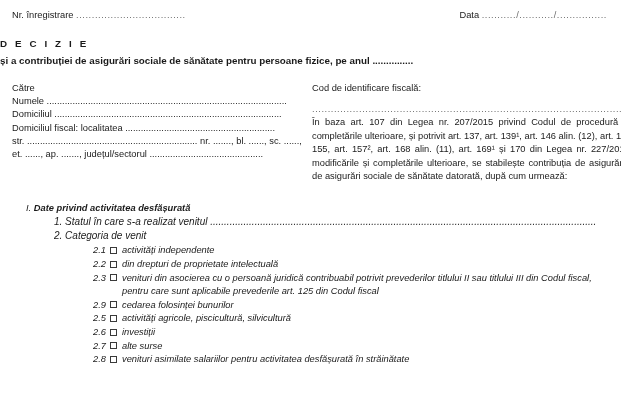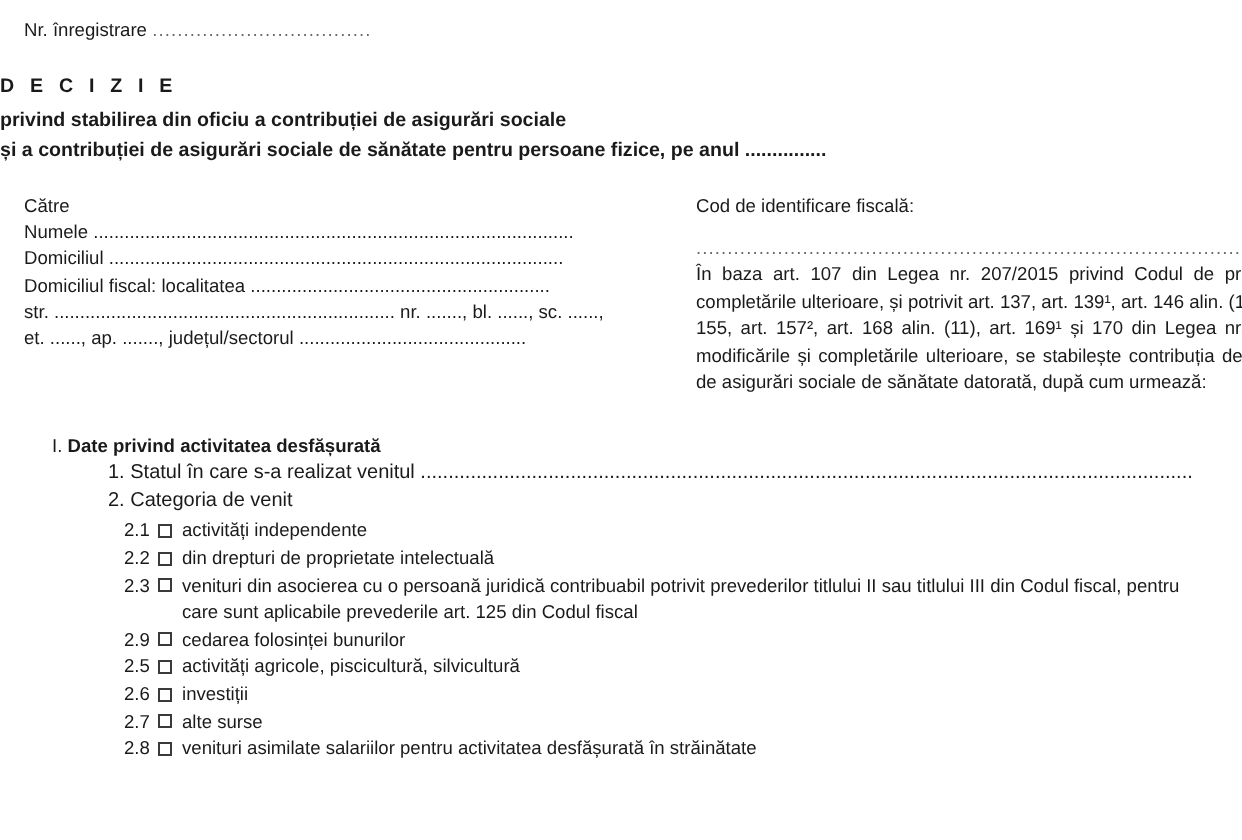--- a/index.html
+++ b/index.html
@@ -60,21 +60,20 @@
     margin-bottom: 2px;
   }
 
   
   .cols {
     display: flex;
     margin-top: 14px;
     padding: 0 12px 0 12px;
     box-sizing: border-box;
     align-items: flex-start;
-    gap: 36px;
   }
   .col-left {
     width: 300px;
     flex: 0 0 300px;
     padding-right: 10px;
     box-sizing: border-box;
   }
   .col-right {
     flex: 1 1 auto;
     box-sizing: border-box;
@@ -103,20 +102,21 @@
     font-size: 9.3px;
     line-height: 1.45;
     hyphens: none;
   }
 
   
   .section {
     margin-top: 18px;
     padding: 0 12px 0 26px;
     box-sizing: border-box;
+    font-style: italic;
   }
   .sec-head {
     font-weight: bold;
     font-size: 9.3px;
     margin-bottom: 1px;
   }
   .sec-head .numeral { font-weight: normal; }
   .sub-line {
     font-size: 10px;
     white-space: nowrap;
@@ -131,20 +131,21 @@
   .item {
     display: flex;
     align-items: flex-start;
     font-size: 9.3px;
     line-height: 1.42;
     margin-bottom: 0.5px;
   }
   .item-no {
     flex: 0 0 auto;
     width: 17px;
+    margin-left: 31px;
   }
   .checkbox {
     flex: 0 0 auto;
     width: 7px;
     height: 7px;
     border: 1px solid #3a3a3a;
     margin: 2.6px 5px 0 0;
     box-sizing: border-box;
     background: #fff;
   }
@@ -152,25 +153,25 @@
     flex: 1 1 auto;
   }
 </style>
 </head>
 <body>
 
 <div class="page">
 
   <div class="header-row">
     <div class="reg-no"><span>Nr. înregistrare</span> <span class="dots">...................................</span></div>
+    <div class="data-field"><span>Data</span> <span class="dots">.........../.........../................</span></div>
   </div>
 
   <div class="title-block">
     <div class="t-decizie">D E C I Z I E</div>
-    <div class="t-line">privind stabilirea din oficiu a contribuției de asigurări sociale</div>
     <div class="t-line">și a contribuției de asigurări sociale de sănătate pentru persoane fizice, pe anul ...............</div>
   </div>
 
   <div class="cols">
 
     <div class="col-left">
       <div class="addr-line">Către</div>
       <div class="addr-line">Numele .............................................................................................</div>
       <div class="addr-line">Domiciliul ........................................................................................</div>
       <div class="addr-line">Domiciliul fiscal: localitatea ..........................................................</div>

